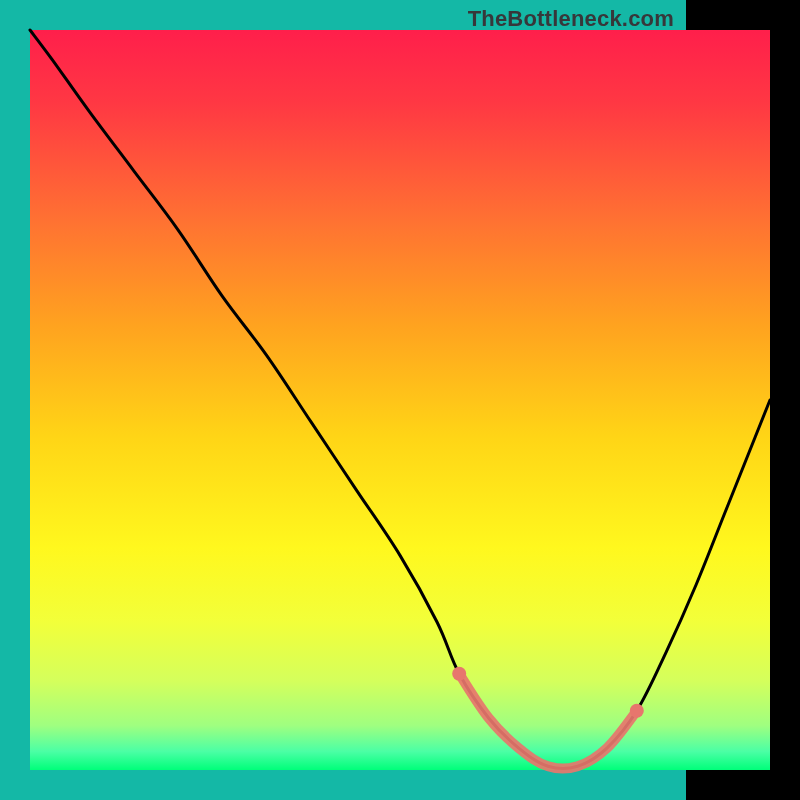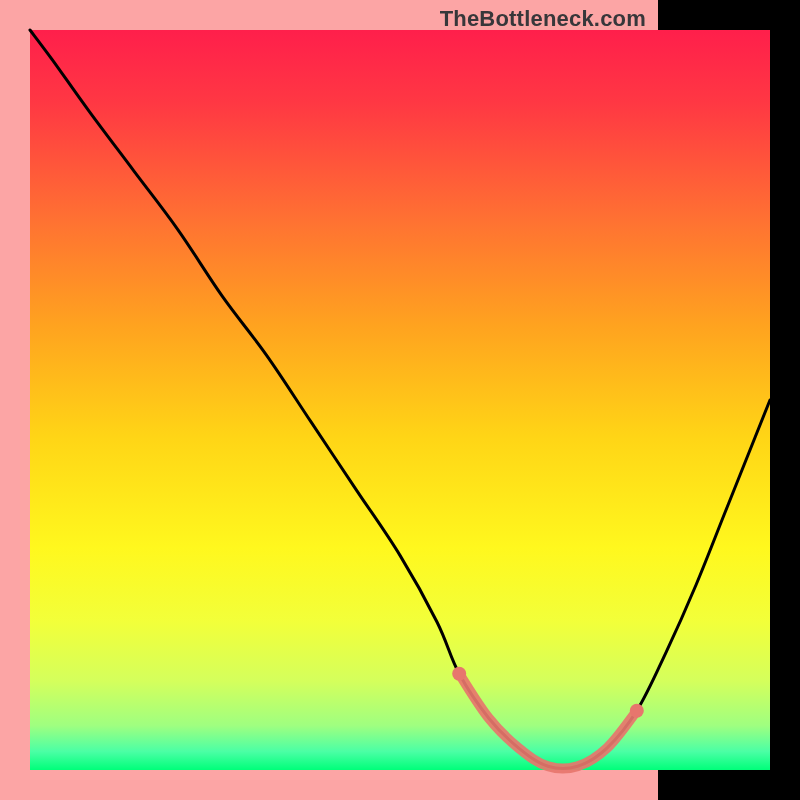--- a/index.html
+++ b/index.html
@@ -7,21 +7,22 @@
     padding: 0;
     width: 800px;
     height: 800px;
     background: #000;
     overflow: hidden;
   }
   .frame {
     position: relative;
     width: 658px;
     height: 800px;
-    background: #fca5a5;
+    background: #14b8a6;
+    padding-left: 28px;
   }
   .watermark {
     position: absolute;
     top: 6px;
     right: 12px;
     font-family: Arial, Helvetica, sans-serif;
     font-size: 22px;
     font-weight: 600;
     color: #37373a;
     letter-spacing: 0.2px;

